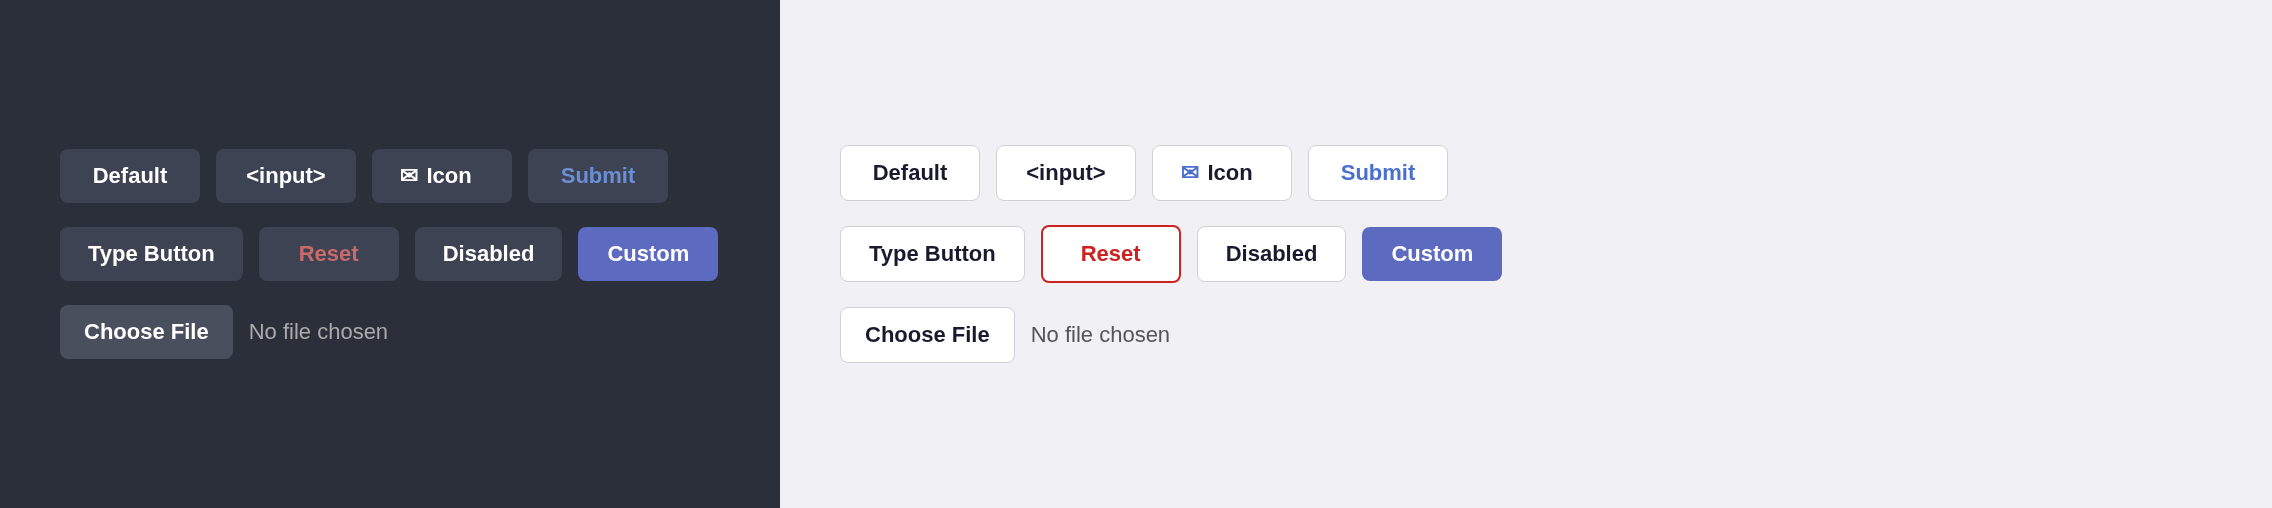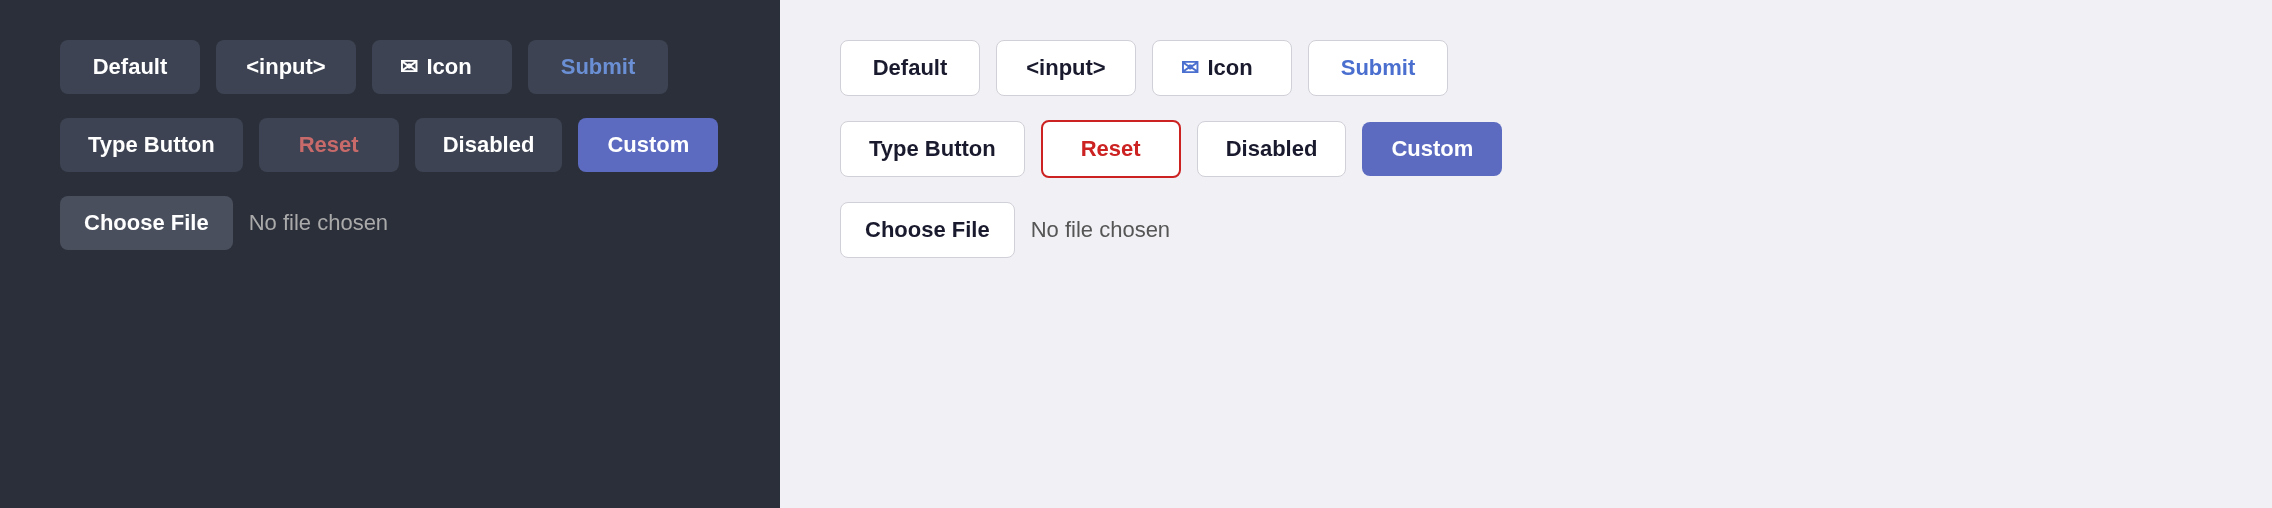--- a/index.html
+++ b/index.html
@@ -8,20 +8,21 @@
       display: flex;
       width: 2272px;
       height: 508px;
       font-family: -apple-system, BlinkMacSystemFont, 'Segoe UI', sans-serif;
       overflow: hidden;
     }
 
     .panel {
       display: flex;
       flex-direction: column;
+      justify-content: center;
       padding: 40px 60px;
       gap: 24px;
     }
 
     .panel-dark {
       background-color: #2b2f3a;
       width: 780px;
       flex-shrink: 0;
     }
 

